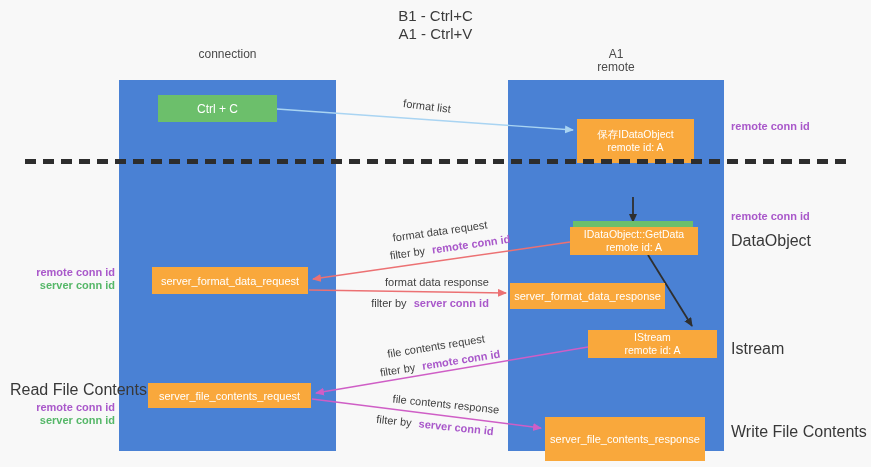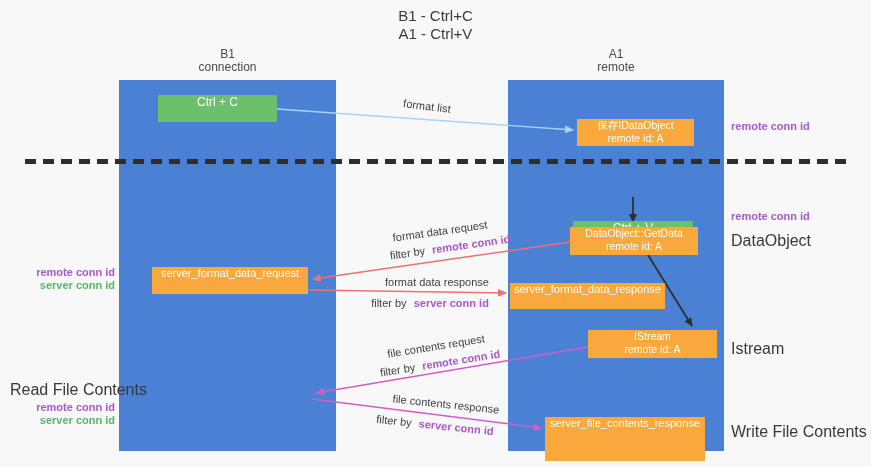--- a/index.html
+++ b/index.html
@@ -26,21 +26,21 @@
     background:repeating-linear-gradient(90deg,var(--dashed-line) 0 11px,transparent 11px 18px);}
 
   svg.arrows{position:absolute;left:0;top:0;z-index:2;}
   .s-blue{stroke:var(--arrow-blue);stroke-width:1.4;}
   .s-red{stroke:var(--arrow-red);stroke-width:1.5;}
   .s-magenta{stroke:var(--arrow-magenta);stroke-width:1.5;}
   .s-black{stroke:var(--arrow-black);stroke-width:1.8;}
   .f-blue{fill:var(--arrow-blue);} .f-red{fill:var(--arrow-red);}
   .f-magenta{fill:var(--arrow-magenta);} .f-black{fill:var(--arrow-black);}
 
-  .box{position:absolute;z-index:3;display:flex;flex-direction:column;align-items:center;
+  .box{position:absolute;z-index:3;display:flex;flex-direction:column;align-items:center;justify-content:center;
     color:#fff;text-align:center;}
   .box.orange{background:var(--box-orange);}
   .box.green{background:var(--box-green);}
   .box .l1,.box .l2{font-size:10.5px;line-height:13px;}
   .box.single{font-size:11px;}
   .box.keybox{font-size:12px;}
 
   .flow-label{position:absolute;z-index:3;white-space:nowrap;font-size:11px;color:#3f3f3f;
     transform:translate(-50%,-50%) rotate(var(--rot,0deg));}
   .flow-label .ref{font-weight:bold;color:var(--label-purple);margin-left:4px;}
@@ -56,21 +56,20 @@
 <body>
 
 <div class="canvas">
 
   <div class="title">
     <div>B1 - Ctrl+C</div>
     <div>A1 - Ctrl+V</div>
   </div>
 
   <div class="col-header left">
-    <div>B1</div>
     <div>connection</div>
   </div>
   <div class="col-header right">
     <div>A1</div>
     <div>remote</div>
   </div>
 
   <div class="lane left"></div>
   <div class="lane right"></div>
 
@@ -97,47 +96,50 @@
     <line x1="309" y1="290" x2="506" y2="293" class="s-red" marker-end="url(#mh-red)"></line>
     <line x1="648" y1="255" x2="692" y2="326" class="s-black" marker-end="url(#mh-black)"></line>
     <line x1="588" y1="347" x2="316" y2="393" class="s-magenta" marker-end="url(#mh-magenta)"></line>
     <line x1="312" y1="399" x2="541" y2="428" class="s-magenta" marker-end="url(#mh-magenta)"></line>
   </svg>
 
   <div class="box green keybox" style="left:158px;top:95px;width:119px;height:27px;">
     <span>Ctrl + C</span>
   </div>
 
-  <div class="box orange" style="left:577px;top:119px;width:117px;height:27px;">
+  <div class="box orange" style="left:577px;top:119px;width:117px;height:44px;">
     <span class="l1">保存IDataObject</span>
     <span class="l2">remote id: A</span>
   </div>
 
   <div class="box green keybox" style="left:573px;top:173px;width:120px;height:24px;margin-top:48px;">
     <span>Ctrl + V</span>
   </div>
 
   <div class="box orange" style="left:570px;top:227px;width:128px;height:28px;">
-    <span class="l1">DataObject::GetData</span>
+    <span class="l1">IDataObject::GetData</span>
     <span class="l2">remote id: A</span>
   </div>
 
   <div class="box orange single" style="left:152px;top:267px;width:156px;height:27px;">
     <span>server_format_data_request</span>
   </div>
 
   <div class="box orange single" style="left:510px;top:283px;width:155px;height:26px;">
     <span>server_format_data_response</span>
   </div>
 
   <div class="box orange" style="left:588px;top:330px;width:129px;height:28px;">
     <span class="l1">IStream</span>
     <span class="l2">remote id: A</span>
   </div>
 
+  <div class="box orange single" style="left:148px;top:383px;width:163px;height:25px;">
+    <span>server_file_contents_request</span>
+  </div>
 
   <div class="box orange single" style="left:545px;top:417px;width:160px;height:44px;">
     <span>server_file_contents_response</span>
   </div>
 
   <div class="flow-label" style="left:427px;top:106px;--rot:7deg">
     <span>format list</span>
   </div>
 
   <div class="flow-label" style="left:440px;top:231px;--rot:-8deg">

